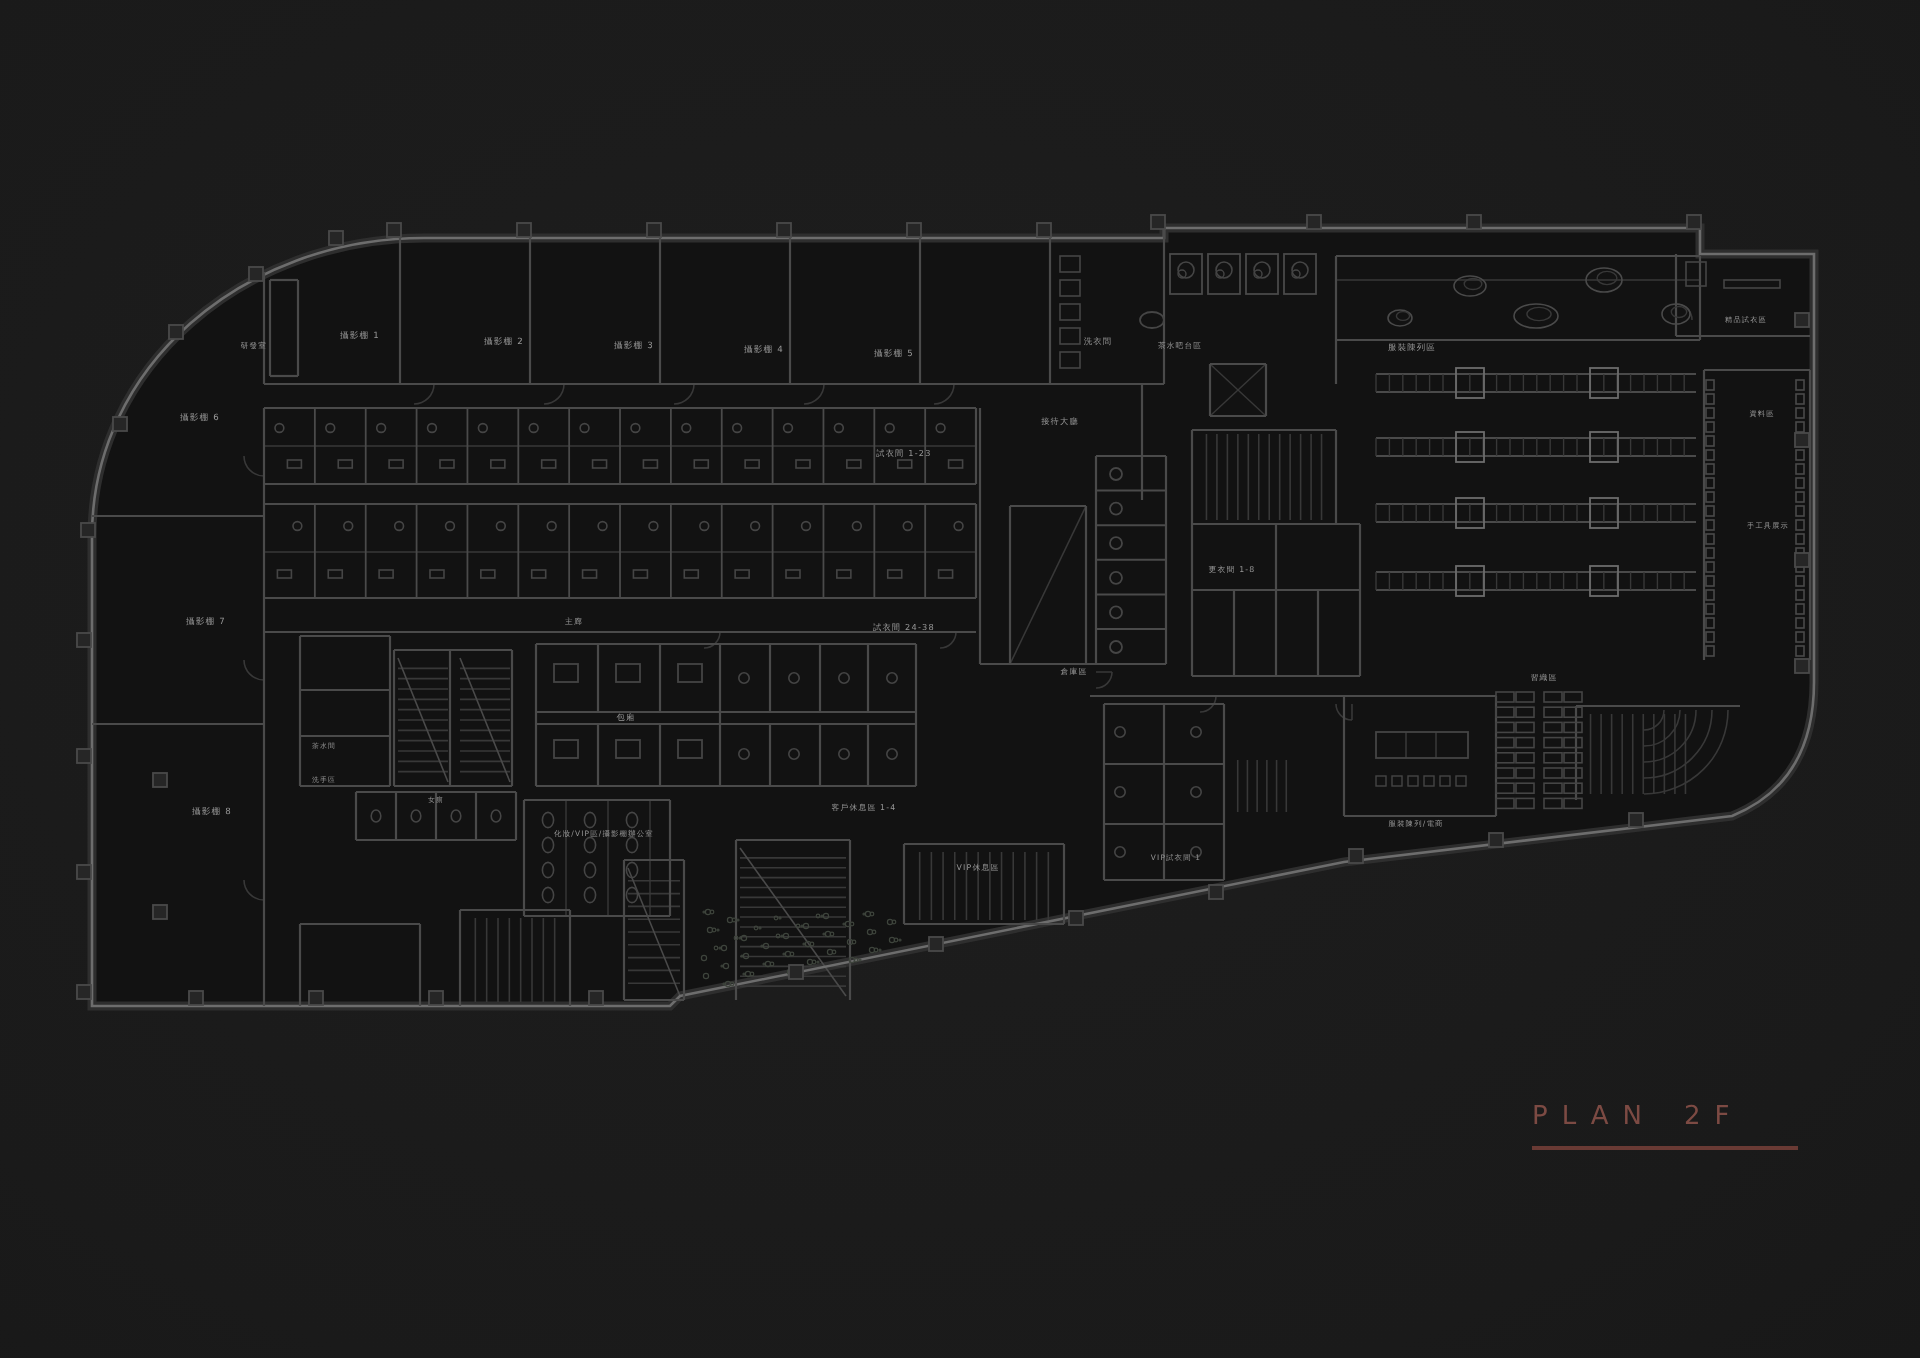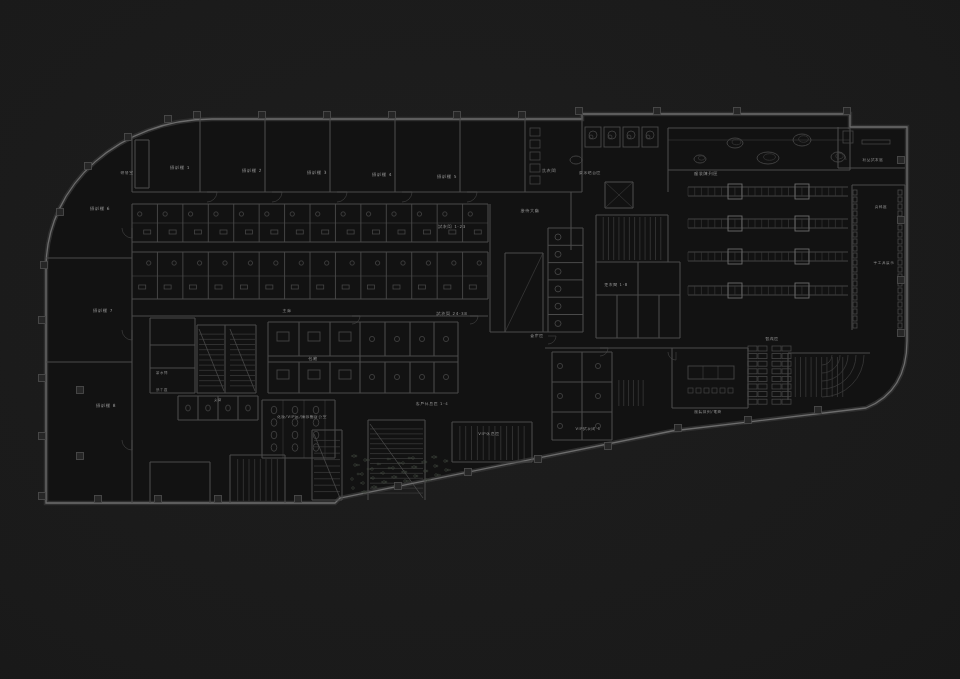--- a/index.html
+++ b/index.html
@@ -797,13 +797,20 @@
           <text x="302" y="418" font-size="3.7" fill="#979797" text-anchor="middle" letter-spacing="0.6">化妝/VIP區/攝影棚辦公室</text>
           <text x="432" y="405" font-size="3.9" fill="#979797" text-anchor="middle" letter-spacing="0.6">客戶休息區 1-4</text>
           <text x="489" y="435" font-size="3.9" fill="#979797" text-anchor="middle" letter-spacing="0.6">VIP休息區</text>
           <text x="588" y="430" font-size="3.7" fill="#979797" text-anchor="middle" letter-spacing="0.6">VIP試衣間 1</text>
           <text x="708" y="413" font-size="3.7" fill="#979797" text-anchor="middle" letter-spacing="0.6">服裝陳列/電商</text>
           <text x="772" y="340" font-size="3.9" fill="#979797" text-anchor="middle" letter-spacing="0.6">習織區</text>
         </g>
       </g>
   </svg>
 
+  <div class="title-block">
+    <div class="title-row">
+      <span class="t-main">PLAN</span>
+      <span class="t-fl">2F</span>
+    </div>
+    <div class="rule"></div>
+  </div>
 </div>
 
 </body></html>

